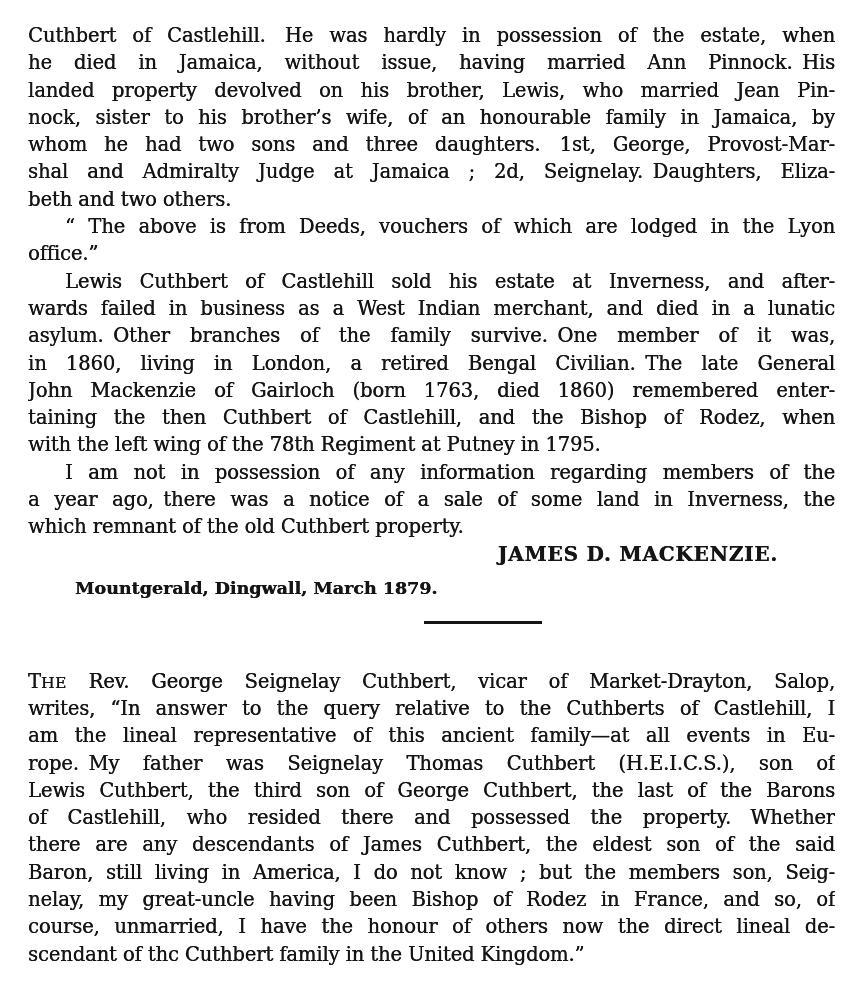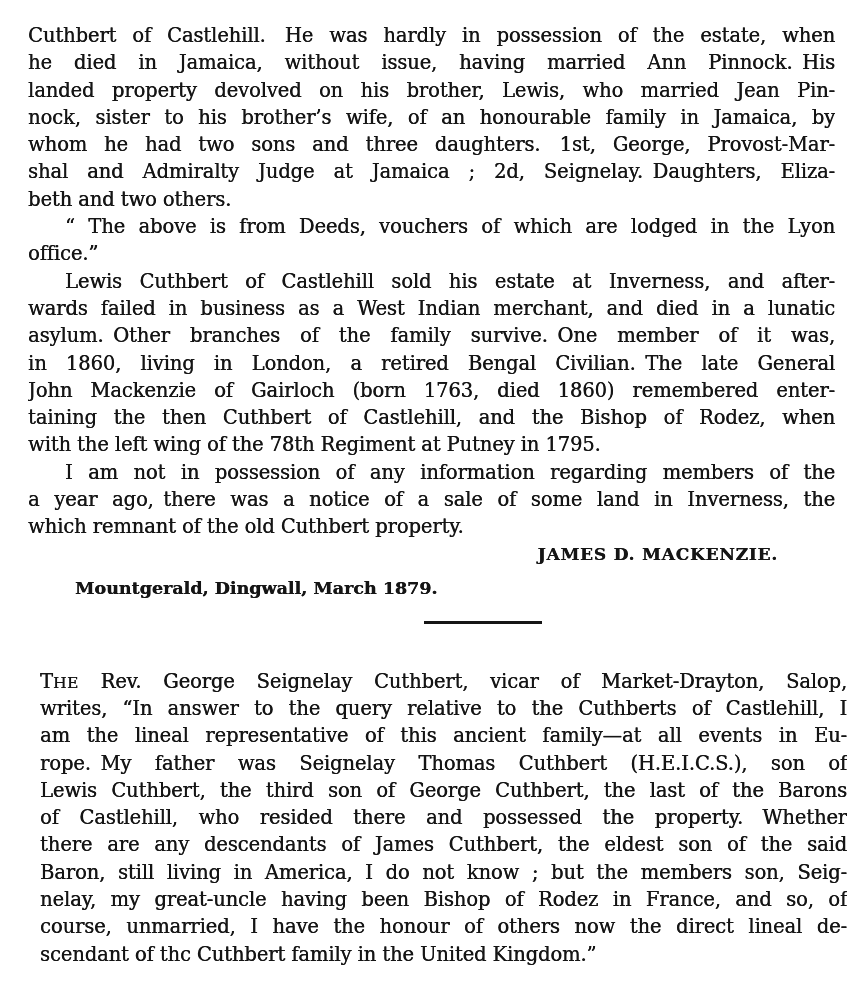--- a/index.html
+++ b/index.html
@@ -25,40 +25,40 @@
     overflow:hidden;
     white-space:pre-wrap;
     text-shadow:0.35px 0 0 currentColor;
   }
   .line.last { text-align-last:left; }
   .line.indent { text-indent:37px; }
   .it { font-style:italic; }
   .sc { font-size:15.5px; letter-spacing:0.5px; }
   .signature {
     height:27px; line-height:27px;
-    font-size:17px; font-weight:bold;
+    font-size:20px; font-weight:bold;
     letter-spacing:0.8px;
     text-align:right;
     padding-right:57px;
     text-shadow:0.35px 0 0 currentColor;
   }
   .dateline {
     height:26px; line-height:26px;
     font-size:17.5px; font-weight:bold;
     margin-left:47px;
     text-shadow:0.35px 0 0 currentColor;
     margin-top:7px;
   }
   .rule {
     border:none;
     border-top:3.5px solid var(--ink);
     width:118px;
     margin:20px auto 0 396px; 
   }
-  .reply-block { margin-top:44px;margin-left:12px; }
+  .reply-block { margin-top:44px; }
 </style>
 </head>
 <body>
 
 <div class="page">
 
   <div id="letter-body">
       <div class="paragraph">
         <div class="line"><span>Cuthbert of Castlehill.  He was hardly in possession of the estate, when</span></div>
         <div class="line"><span>he died in Jamaica, without issue, having married Ann Pinnock. His</span></div>

